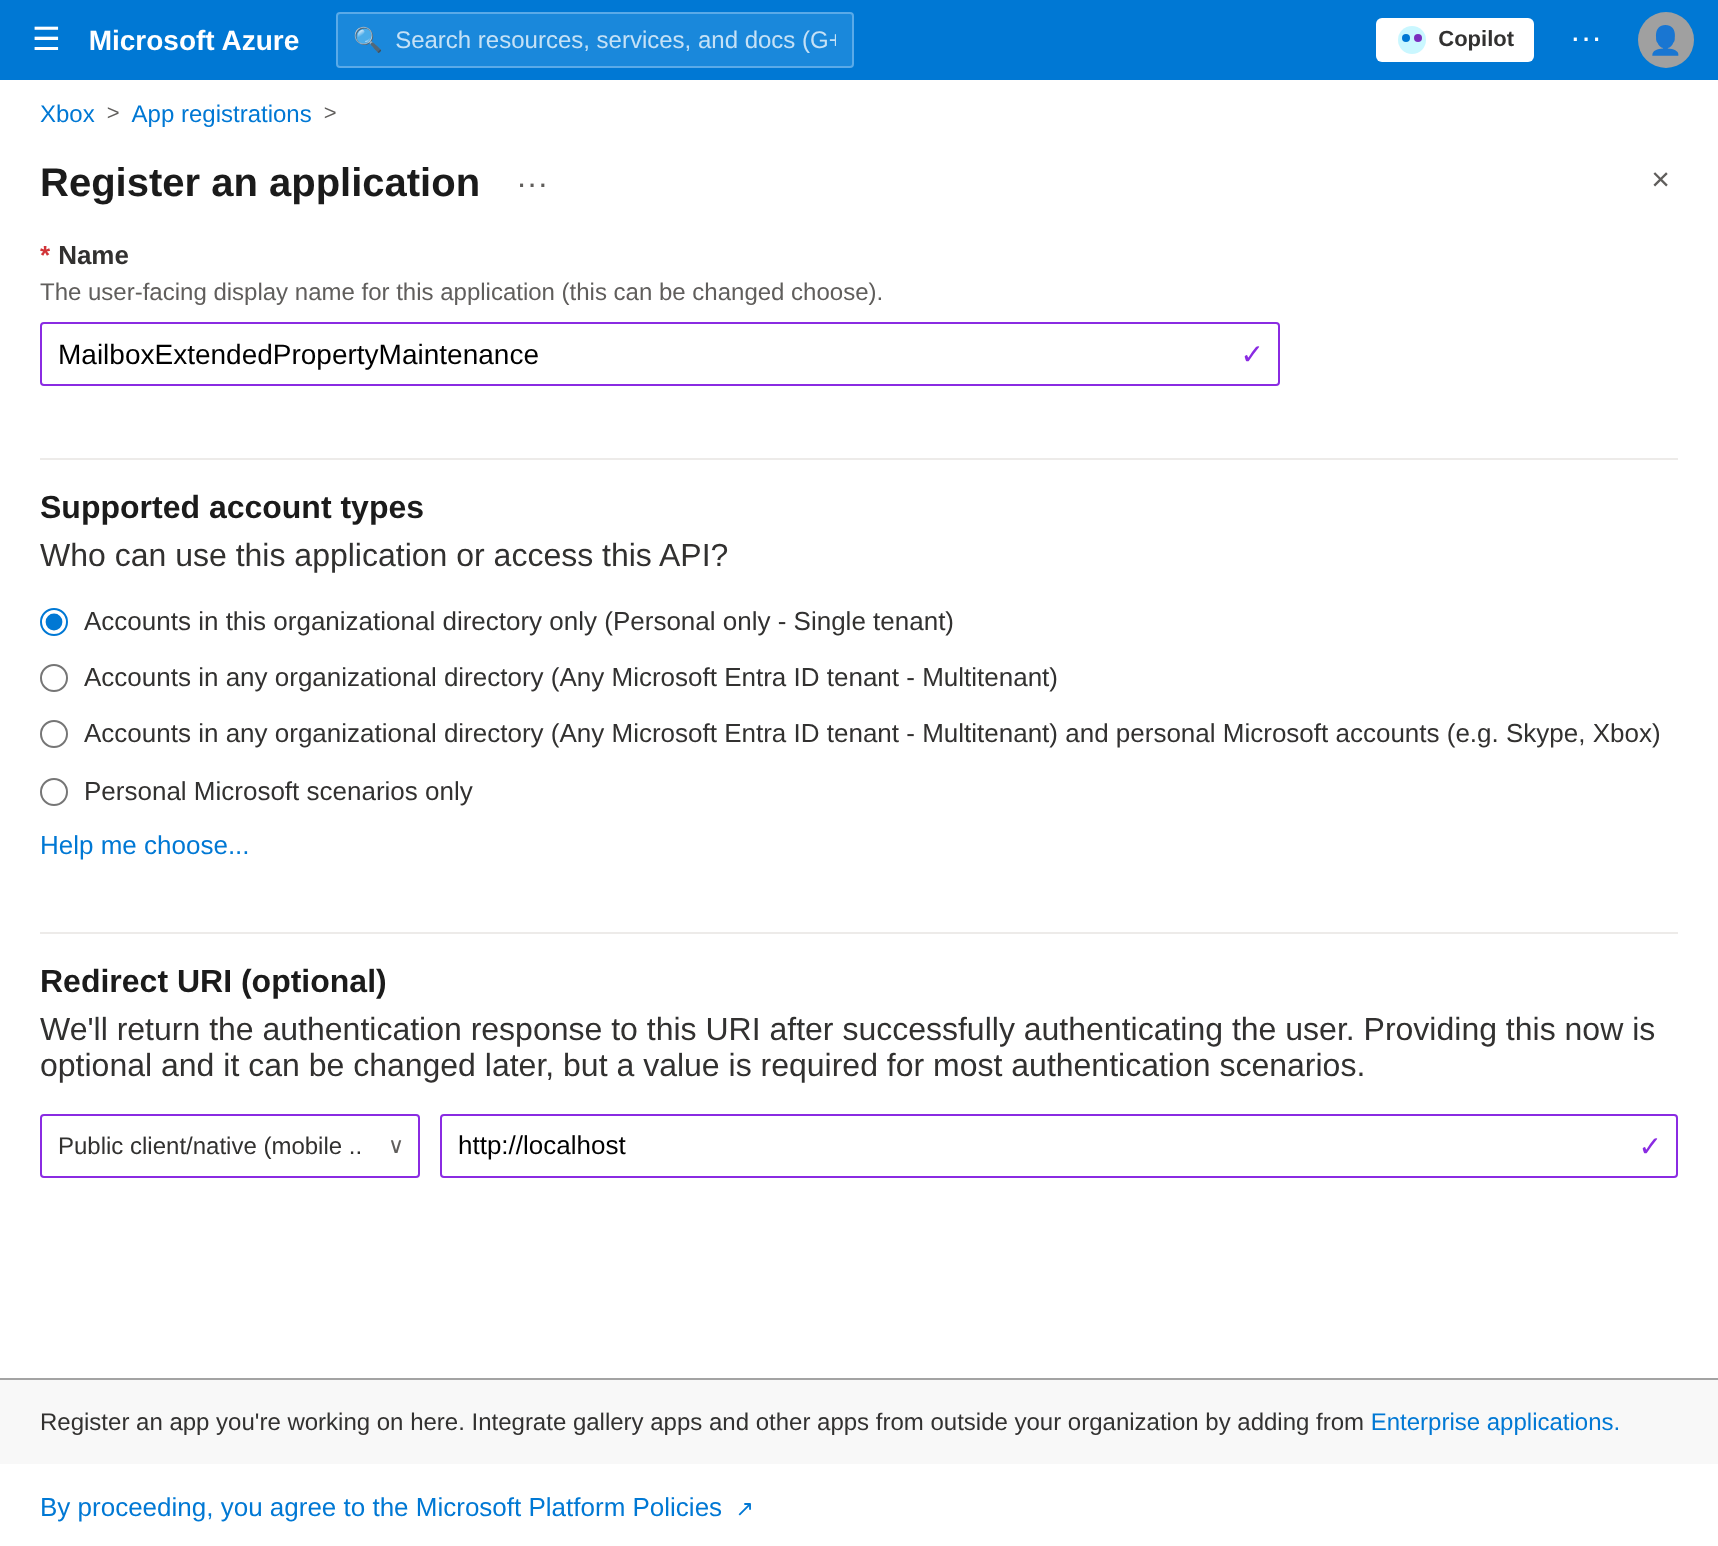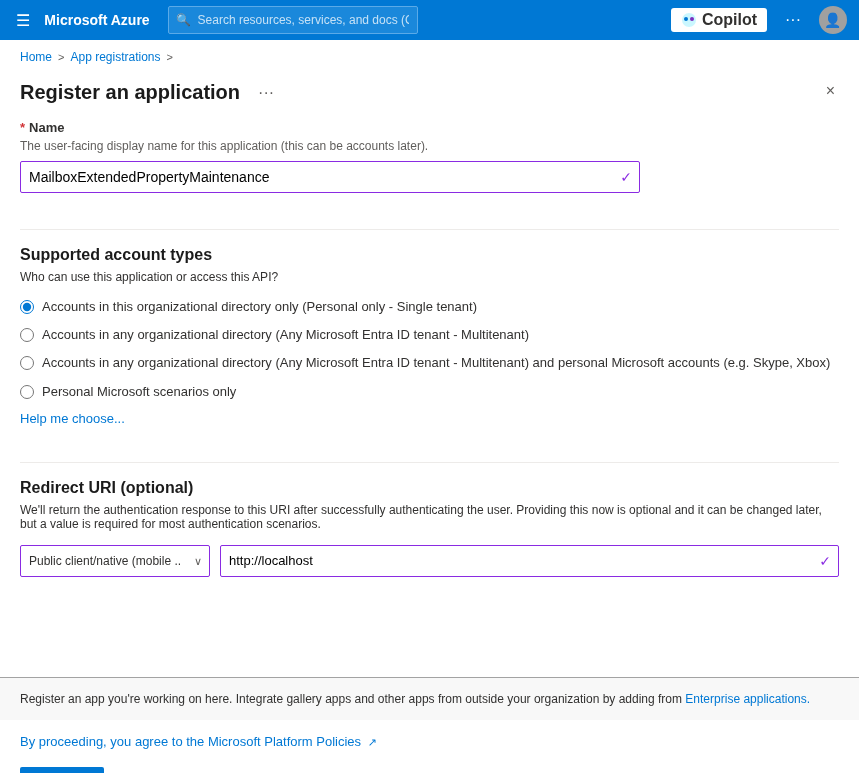--- a/index.html
+++ b/index.html
@@ -49,21 +49,21 @@
       font-family: inherit;
     }
     .nav-search input::placeholder { color: rgba(255,255,255,0.75); }
     .nav-search-icon { color: rgba(255,255,255,0.8); font-size: 12px; }
     .nav-spacer { flex: 1; }
     .nav-copilot-btn {
       background: white;
       border: none;
       border-radius: 3px;
       padding: 3px 10px;
-      font-size: 16px;
+      font-size: 11px;
       font-weight: 600;
       cursor: pointer;
       display: flex;
       align-items: center;
       gap: 5px;
       color: #323130;
     }
     .copilot-icon {
       width: 16px;
       height: 16px;
@@ -197,21 +197,21 @@
 
     
     .section-title {
       font-size: 16px;
       font-weight: 600;
       margin-bottom: 6px;
       margin-top: 4px;
       color: #1b1b1b;
     }
     .section-description {
-      font-size: 12px;
+      font-size: 16px;
       color: #323130;
       margin-bottom: 14px;
     }
 
     
     .radio-group {
       display: flex;
       flex-direction: column;
       gap: 10px;
       margin-bottom: 10px;
@@ -381,40 +381,40 @@
   </button>
   <span class="nav-more-btn">···</span>
   <div class="nav-avatar">
     <span>👤</span>
   </div>
 </div>
 
 <div class="main-container">
 
   <div class="breadcrumb">
-    <a href="#">Home</a>
+    <a href="#">Xbox</a>
     <span class="breadcrumb-sep">&gt;</span>
     <a href="#">App registrations</a>
     <span class="breadcrumb-sep">&gt;</span>
   </div>
 
   <div class="page-header">
     <div class="page-header-left">
       <h1 class="page-title">Register an application</h1>
       <span class="page-more-btn">···</span>
     </div>
     <button class="close-btn">×</button>
   </div>
 
   <div class="form-section">
     <div class="field-label">
       <span class="required-star">*</span>
       <span>Name</span>
     </div>
-    <div class="field-description">The user-facing display name for this application (this can be accounts later).</div>
+    <div class="field-description">The user-facing display name for this application (this can be changed choose).</div>
     <div class="input-wrapper">
       <input class="text-input" type="text" value="MailboxExtendedPropertyMaintenance" style="">
       <span class="input-check">✓</span>
     </div>
   </div>
 
   <div class="form-section">
     <hr class="section-divider">
     <div class="section-title">Supported account types</div>
     <div class="section-description">Who can use this application or access this API?</div>

